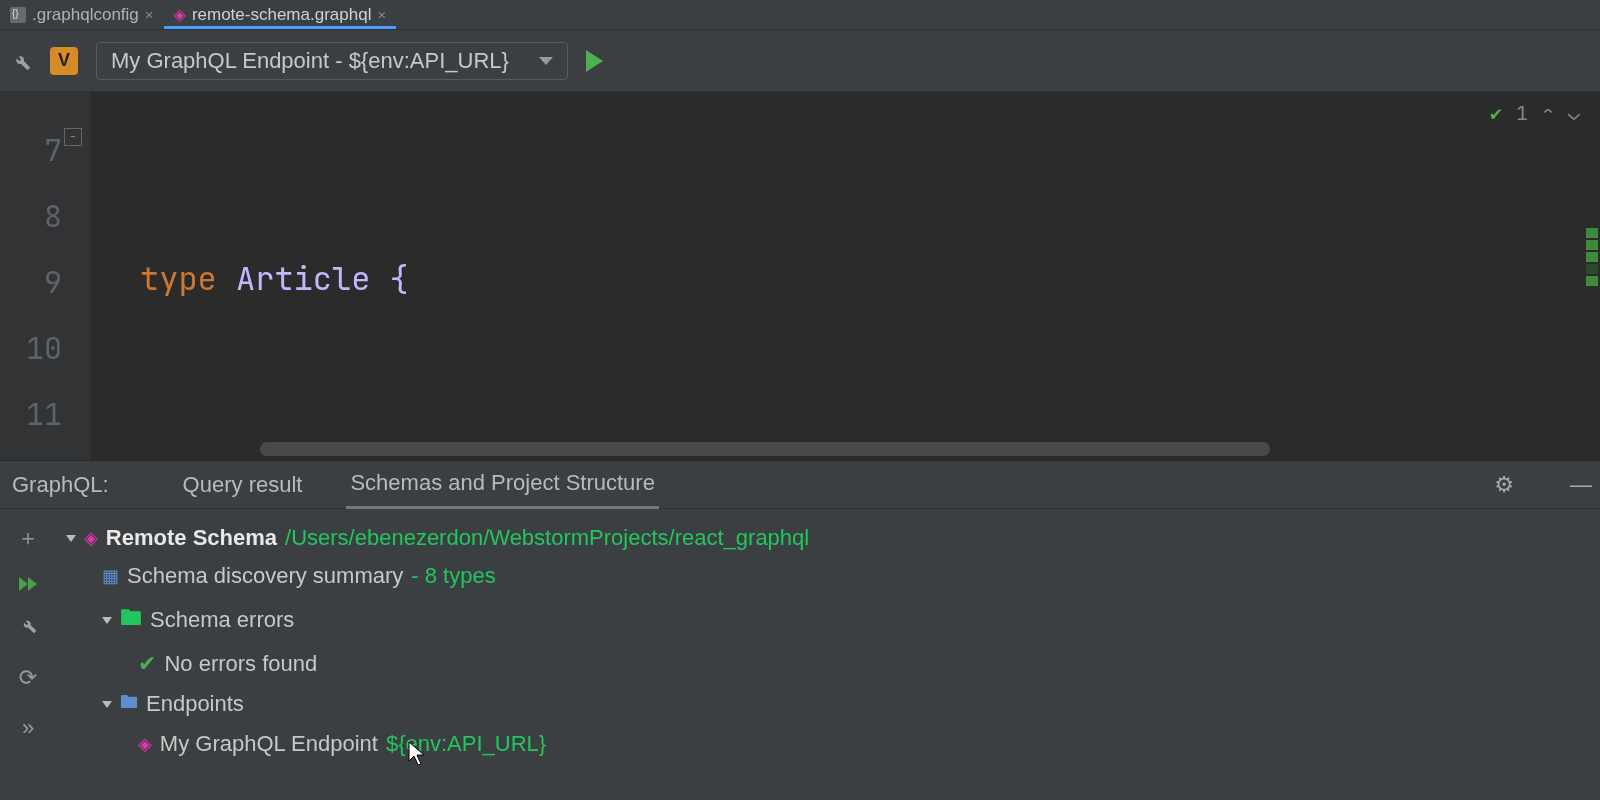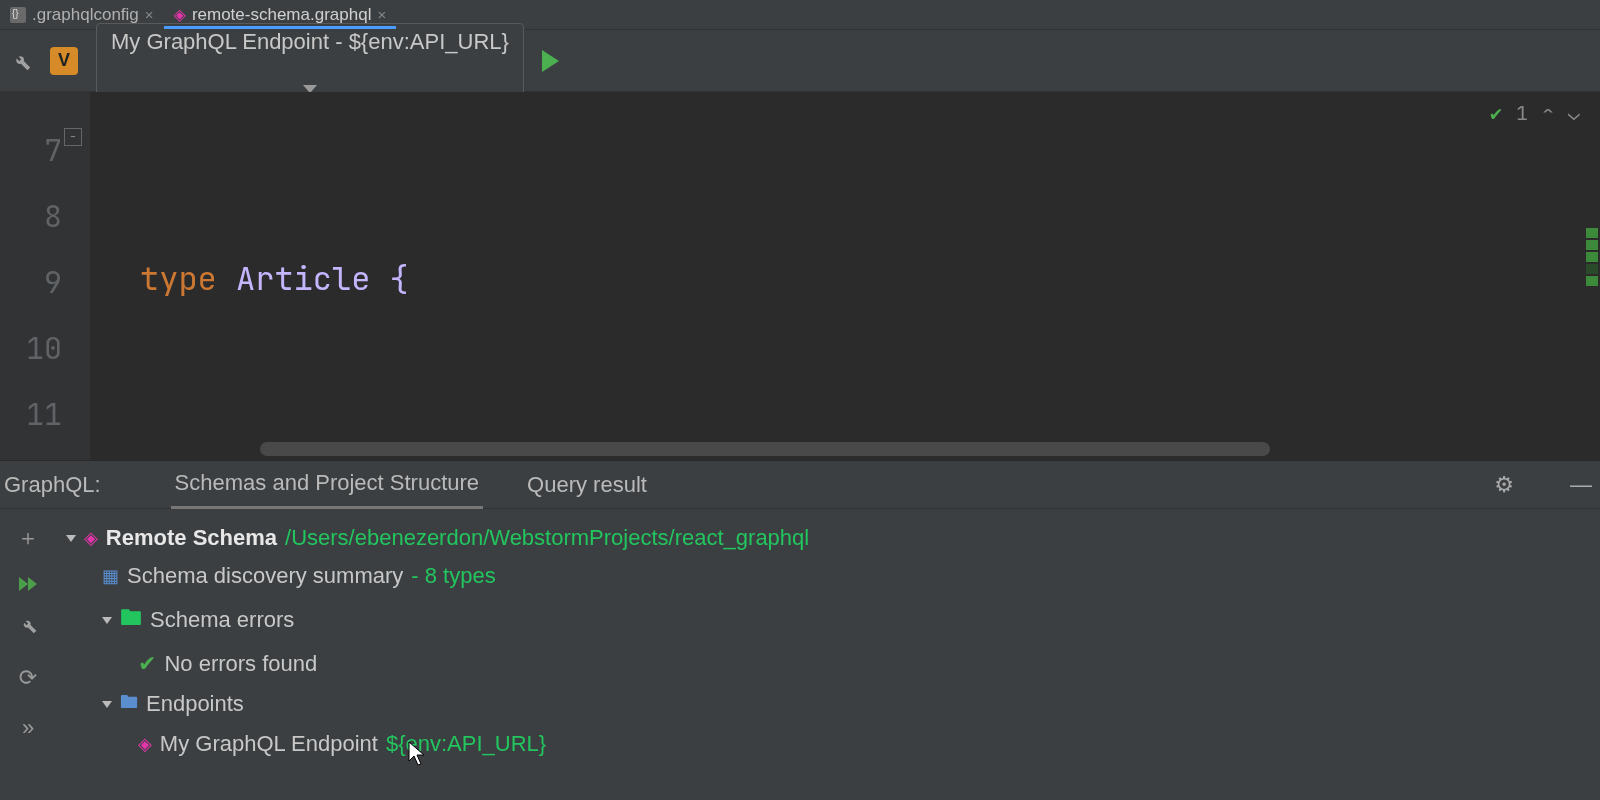--- a/index.html
+++ b/index.html
@@ -73,21 +73,20 @@
     }
     .select {
       border: 1px solid #5a5a5a;
       border-radius: 4px;
       background: #3c3f41;
       padding: 5px 14px;
       font-size: 22px;
       color: #c8c8c8;
       display:flex; align-items:center; gap:30px;
       cursor: pointer;
-      flex-direction: column;
     }
     .chevron-down {
       width: 0; height: 0;
       border-left: 7px solid transparent;
       border-right: 7px solid transparent;
       border-top: 8px solid #9a9a9a;
     }
     .play-icon {
       width: 0; height: 0;
       border-top: 11px solid transparent;
@@ -145,21 +144,21 @@
     }
     .mini .bar{ height:10px; background:#3d8a3d; margin-bottom:2px;}
     .mini .bar.dim{background:#2b4a2b;}
     .panel {
       height: 340px;
       background: #3c3f41;
       display:flex; flex-direction:column;
       border-top:1px solid #282828;
     }
     .panel-tabs{
-       display:flex; align-items:center; height:48px; padding-left:4px;
+       display:flex; align-items:center; height:48px; padding-left:12px;
        border-bottom:1px solid #323232; gap:40px; position:relative;
     }
     .panel-title{ font-size:22px; color:#bababa; padding-right:30px;}
     .ptab{ font-size:22px; color:#bababa; cursor:pointer; padding:10px 4px;}
     .ptab.active{ border-bottom:3px solid #777;}
     .panel-tabs .spacer{flex:1;}
     .gear,.minimize{ color:#aaa; font-size:22px; cursor:pointer; padding:0 8px;}
     .panel-body{ display:flex; flex:1;}
     .side-icons{
        width:56px; display:flex; flex-direction:column; align-items:center;
@@ -246,22 +245,22 @@
        <div class="bar"></div><div class="bar"></div><div class="bar"></div><div class="bar dim"></div><div class="bar"></div>
        <div style="height:60px"></div>
        
     </div>
   </div>
 </div>
 
 <div class="panel">
   <div class="panel-tabs">
     <span class="panel-title">GraphQL:</span>
+    <span class="ptab">Query result</span>
     <span class="ptab active">Schemas and Project Structure</span>
-    <span class="ptab">Query result</span>
     <div class="spacer"></div>
     <span class="gear">⚙</span>
     <span class="minimize">—</span>
   </div>
   <div class="panel-body">
     <div class="side-icons">
       <div>＋</div>
       <div class="dbl-play">
           <span></span>
           <span></span>

